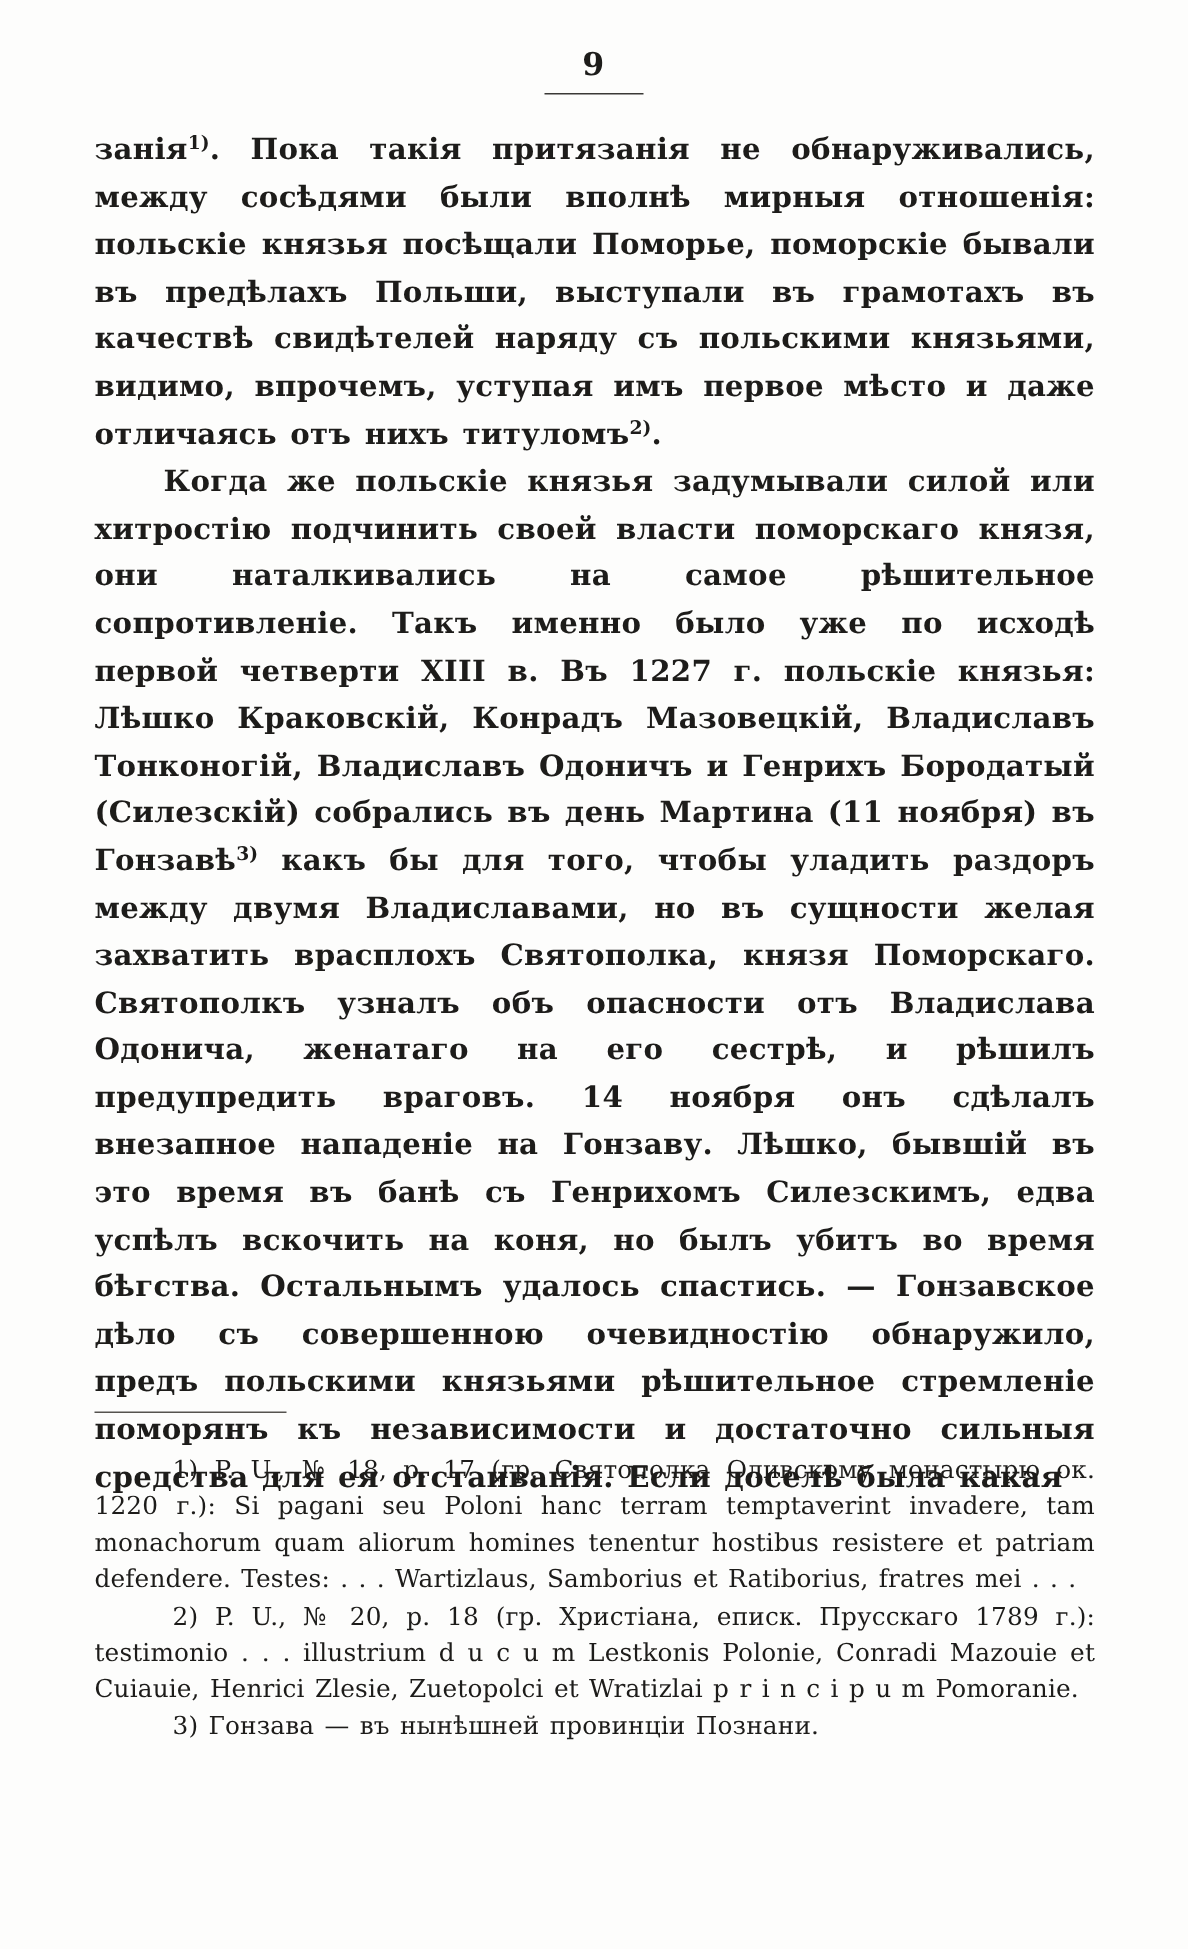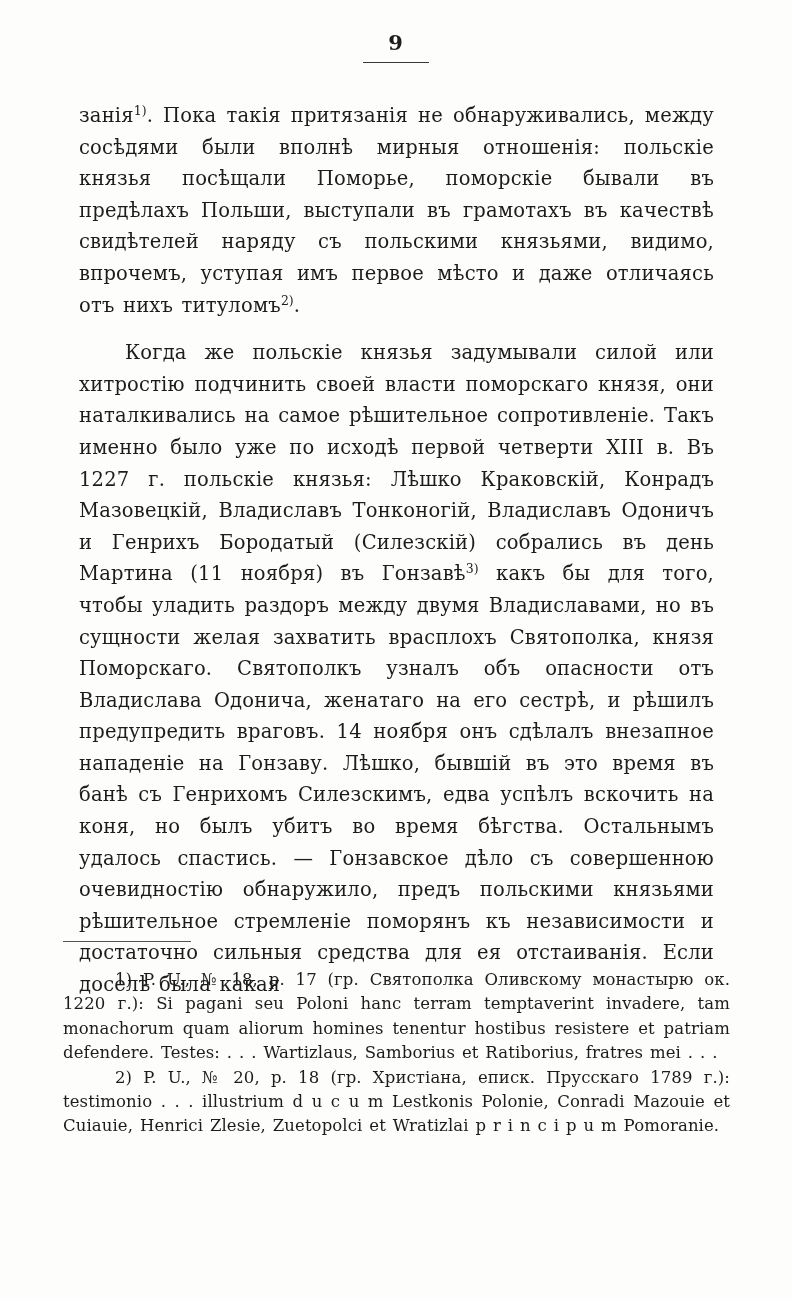--- a/index.html
+++ b/index.html
@@ -40,22 +40,23 @@
     top: 84px;
     left: 63px;
     width: 667px;
     font-size: 19.5px;
     line-height: 31.6px;
     text-align: justify;
     letter-spacing: 0.2px;
     word-spacing: 2px;
   }
   .para {
-    margin: 16px;
+    margin: 0;
     text-indent: 0;
+    font-weight: bold;
   }
   .para.indented {
     text-indent: 46px;
   }
   sup.fnref {
     font-size: 12.5px;
     line-height: 0;
     vertical-align: 7px;
     letter-spacing: 0;
   }
@@ -96,15 +97,16 @@
   <main class="body-text">
     <p class="para"><span>занія</span><sup class="fnref">1)</sup><span>. Пока такія притязанія не обнаруживались, между сосѣдями были вполнѣ мирныя отношенія: польскіе князья посѣщали Поморье, поморскіе бывали въ предѣлахъ Польши, выступали въ грамотахъ въ качествѣ свидѣтелей наряду съ польскими князьями, видимо, впрочемъ, уступая имъ первое мѣсто и даже отличаясь отъ нихъ титуломъ</span><sup class="fnref">2)</sup><span>.</span></p>
     <p class="para indented"><span>Когда же польскіе князья задумывали силой или хитростію подчинить своей власти поморскаго князя, они наталкивались на самое рѣшительное сопротивленіе. Такъ именно было уже по исходѣ первой четверти XIII в. Въ 1227 г. польскіе князья: Лѣшко Краковскій, Конрадъ Мазовецкій, Владиславъ Тонконогій, Владиславъ Одоничъ и Генрихъ Бородатый (Силезскій) собрались въ день Мартина (11 ноября) въ Гонзавѣ</span><sup class="fnref">3)</sup><span> какъ бы для того, чтобы уладить раздоръ между двумя Владиславами, но въ сущности желая захватить врасплохъ Святополка, князя Поморскаго. Святополкъ узналъ объ опасности отъ Владислава Одонича, женатаго на его сестрѣ, и рѣшилъ предупредить враговъ. 14 ноября онъ сдѣлалъ внезапное нападеніе на Гонзаву. Лѣшко, бывшій въ это время въ банѣ съ Генрихомъ Силезскимъ, едва успѣлъ вскочить на коня, но былъ убитъ во время бѣгства. Остальнымъ удалось спастись. — Гонзавское дѣло съ совершенною очевидностію обнаружило, предъ польскими князьями рѣшительное стремленіе поморянъ къ независимости и достаточно сильныя средства для ея отстаиванія. Если доселѣ была какая</span></p>
   </main>
 
   <div class="footnote-sep"></div>
 
   <section class="footnotes">
     <p class="footnote">1) P. U., № 18, p. 17 (гр. Святополка Оливскому монастырю ок. 1220 г.): Si pagani seu Poloni hanc terram temptaverint invadere, tam monachorum quam aliorum homines tenentur hostibus resistere et patriam defendere. Testes: . . .  Wartizlaus, Samborius et Ratiborius, fratres mei . . .</p>
     <p class="footnote">2) P. U., № 20, p. 18 (гр. Христіана, еписк. Прусскаго 1789 г.): testimonio . . . illustrium d u c u m Lestkonis Polonie, Conradi Mazouie et Cuiauie, Henrici Zlesie, Zuetopolci et Wratizlai p r i n c i p u m Pomoranie.</p>
+    <p class="footnote">3) Гонзава — въ нынѣшней провинціи Познани.</p>
   </section>
 
 </div>
 
 </body></html>

